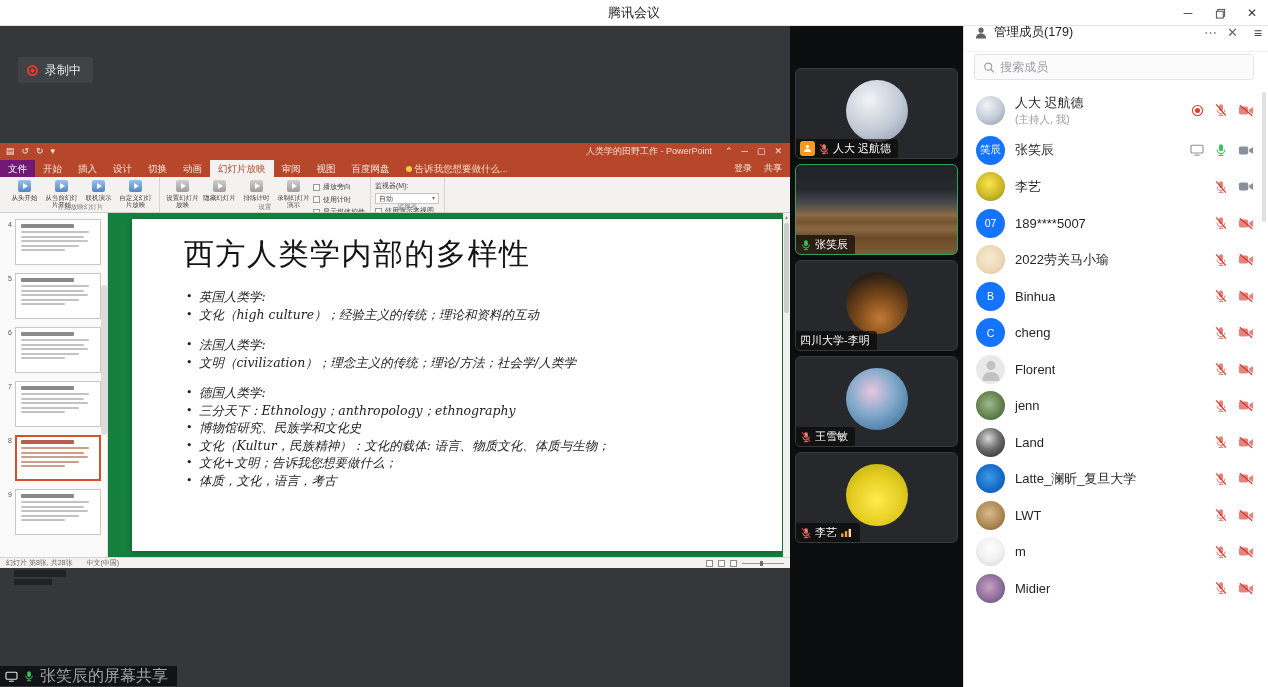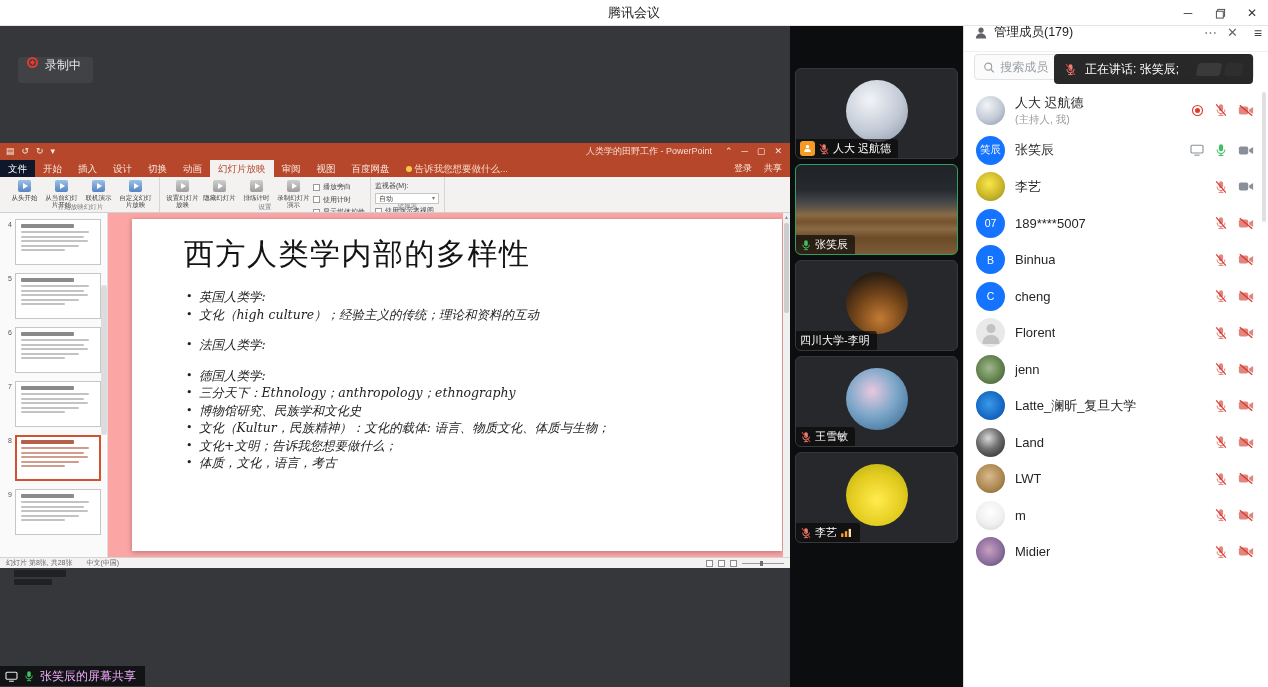--- a/index.html
+++ b/index.html
@@ -8,39 +8,39 @@
   #app{position:relative;width:1268px;height:687px;overflow:hidden;background:#fff}
 
   
   .titlebar{position:absolute;left:0;top:0;width:1268px;height:26px;background:#ffffff;border-bottom:1px solid #e4e4e4}
   .tb-title{position:absolute;left:0;right:0;top:0;height:26px;line-height:26px;text-align:center;font-size:13px;color:#1f1f1f}
   .win-controls{position:absolute;right:8px;top:0;height:26px;display:flex;align-items:center;gap:16px}
   .wc{width:16px;height:16px;display:flex;align-items:center;justify-content:center;color:#333;font-size:12px;cursor:pointer}
 
   
   .stage{position:absolute;left:0;top:26px;width:790px;height:661px;background:#35373a}
-  .rec-badge{position:absolute;left:18px;top:31px;height:26px;display:flex;align-items:flex-start;gap:7px;background:#404245;border-radius:3px;padding:0 12px 0 9px}
+  .rec-badge{position:absolute;left:18px;top:31px;height:26px;display:flex;align-items:center;gap:7px;background:#404245;border-radius:3px;padding:0 12px 0 9px}
   .rec-dot{width:11px;height:11px;border-radius:50%;border:2px solid #e23b2e;background:radial-gradient(circle,#e23b2e 0 40%,transparent 45%)}
   .rec-badge span{color:#e8e8e8;font-size:12px}
   .share-badge{position:absolute;left:0;top:640px;height:20px;display:flex;align-items:center;gap:5px;background:rgba(12,13,15,.85);padding:0 9px 0 5px}
-  .share-badge span{color:#f0abfc;font-size:12px}
+  .share-badge span{color:#a3a3a3;font-size:16px}
   .remnant{position:absolute;left:14px;top:544px}
   .remnant div{background:#202124;border-radius:1px}
   .remnant .r1{width:52px;height:7px;margin-bottom:2px}
   .remnant .r2{width:38px;height:6px}
 
   
   .ppt{position:absolute;left:0;top:117px;width:790px;height:425px;background:#f3f2f1}
   .ppt-titlebar{position:relative;height:17px;background:#b7472a;display:flex;align-items:center;padding:0 8px 0 6px}
   .qat{display:flex;gap:7px;color:#fbe9e2;font-size:9px;line-height:17px}
   .ppt-title{position:absolute;right:78px;top:0;line-height:17px;font-size:9px;color:#f6ddd4;white-space:nowrap}
   .ppt-controls{margin-left:auto;display:flex;gap:9px;color:#fbe9e2;font-size:9px;line-height:17px}
   .ppt-tabs{height:17px;background:#b7472a;display:flex;align-items:stretch;font-size:9.5px;color:#f7e6e0}
   .rtab{padding:0 8px;line-height:17px;white-space:nowrap;cursor:pointer}
-  .rtab[data-file="true"]{background:#0f172a;color:#fff}
+  .rtab[data-file="true"]{background:#701a75;color:#fff}
   .rtab[data-active="true"]{background:#f3f2f1;color:#b7472a}
   .rtab[data-tell="true"]{color:#f9d9c8;display:flex;align-items:center;gap:3px}
   .rtab[data-tell="true"]::before{content:"";width:6px;height:6px;border-radius:50%;background:#f7c948}
   .tabs-right{margin-left:auto;display:flex;gap:12px;padding-right:8px;color:#fbe9e2;font-size:9px;line-height:17px}
   .ppt-ribbon{height:36px;background:#f3f2f1;border-bottom:1px solid #d2d0ce;display:flex;align-items:stretch;padding-left:2px;overflow:hidden}
   .rgroup{position:relative;display:flex;align-items:flex-start;gap:1px;padding:2px 5px 9px 4px;border-right:1px solid #d8d6d4}
   .rgroup-label{position:absolute;bottom:0;left:0;right:0;text-align:center;font-size:6.5px;color:#7a7a7a}
   .rbtn{width:37px;display:flex;flex-direction:column;align-items:center;text-align:center;font-size:6.5px;line-height:7px;color:#3b3b3b;cursor:pointer}
   .ric{width:13px;height:12px;border-radius:2px;margin:1px 0 2px;background:linear-gradient(#9cc0ea,#5585c2);position:relative}
   .ric::after{content:"";position:absolute;left:4.5px;top:3px;border-left:5px solid #fff;border-top:3px solid transparent;border-bottom:3px solid transparent}
@@ -56,21 +56,21 @@
   .thumbs{width:108px;background:#fafafa;border-right:1px solid #e0dedc;overflow:hidden;padding-top:2px}
   .thumb-item{display:flex;gap:3px;padding:4px 6px 4px 2px;cursor:pointer}
   .thumb-num{font-size:7px;color:#555;width:10px;text-align:right;padding-top:2px}
   .thumb-box{flex:1;height:46px;background:#fff;border:1px solid #c9c7c5;padding:4px 5px;display:flex;flex-direction:column;gap:2.5px}
   .thumb-box[data-active="true"]{border:2px solid #d4512e;padding:3px 4px}
   .ln{height:2px;background:#c3c3c3;border-radius:1px}
   .ln.t{height:3.5px;background:#8a8a8a;width:72%;margin-bottom:1px}
   .thumb-box[data-active="true"] .ln{background:#cf9d8c}
   .thumb-box[data-active="true"] .ln.t{background:#b4604a}
   .thumb-scroll{position:absolute;left:101px;top:72px;width:6px;height:150px;background:#dcdcdc;border-radius:3px}
-  .slide-area{flex:1;background:#fca5a5;position:relative}
+  .slide-area{flex:1;background:#15803d;position:relative}
   .slide{position:absolute;left:24px;right:8px;top:6px;bottom:6px;background:#fff;box-shadow:0 1px 5px rgba(0,0,0,.3);padding:15px 20px 0 52px;overflow:hidden}
   .slide-title{font-size:30px;color:#141414;letter-spacing:1.5px;margin-bottom:13px}
   .bullets{font-family:"DejaVu Serif",serif;font-style:italic;font-size:12.5px;color:#1d1d1d}
   .b-line{position:relative;padding-left:15px;line-height:17.5px}
   .b-line::before{content:"•";position:absolute;left:2px;font-size:11px}
   .b-line[data-gap="true"]{margin-top:13px}
   .sa-scroll{position:absolute;right:0;top:0;bottom:0;width:7px;background:#f0f0f0}
   .sa-up{position:absolute;right:0;top:0;width:7px;height:8px;color:#8a8a8a;font-size:5px;text-align:center;line-height:8px}
   .sa-thumb{position:absolute;right:1px;top:10px;width:5px;height:90px;background:#cdcdcd;border-radius:2px}
   .ppt-status{position:absolute;left:0;right:0;bottom:0;height:11px;background:#f3f2f1;border-top:1px solid #d6d4d2;display:flex;align-items:center;font-size:7px;color:#666;padding:0 6px;gap:14px}
@@ -377,20 +377,21 @@
           <div class="slide">
             <div class="slide-title">西方人类学内部的多样性</div>
             <div class="bullets">
 
                 <div class="b-line">英国人类学:</div>
 
                 <div class="b-line">文化（high culture）；经验主义的传统；理论和资料的互动</div>
 
                 <div class="b-line" data-gap="true">法国人类学:</div>
 
+                <div class="b-line">文明（civilization）；理念主义的传统；理论/方法；社会学/人类学</div>
 
                 <div class="b-line" data-gap="true">德国人类学:</div>
 
                 <div class="b-line">三分天下：Ethnology；anthropology；ethnography</div>
 
                 <div class="b-line">博物馆研究、民族学和文化史</div>
 
                 <div class="b-line">文化（Kultur，民族精神）：文化的载体: 语言、物质文化、体质与生物；</div>
 
 
@@ -555,36 +556,20 @@
     <div class="search-row">
       <div class="search-box">
         <svg width="13" height="13" viewBox="0 0 14 14">
             <circle cx="6" cy="6" r="4" fill="none" stroke="#9aa0a6" stroke-width="1.3"></circle>
             <line x1="9" y1="9" x2="12.5" y2="12.5" stroke="#9aa0a6" stroke-width="1.3"></line>
           </svg>
         <input placeholder="搜索成员" style="">
       </div>
     </div>
 
-    <div class="speak-tip">
-      <span class="mic" data-state="off">
-        <svg class="ic" width="13" height="13" viewBox="0 0 16 16">
-            <rect x="5.6" y="1.5" width="4.8" height="8" rx="2.4" fill="currentColor"></rect>
-            <path d="M3.5 7.5a4.5 4.5 0 0 0 9 0" fill="none" stroke="currentColor" stroke-width="1.2"></path>
-            <line x1="8" y1="12" x2="8" y2="14.2" stroke="currentColor" stroke-width="1.2"></line>
-            <line x1="5.2" y1="14.2" x2="10.8" y2="14.2" stroke="currentColor" stroke-width="1.2"></line>
-            <line class="slash" x1="2.5" y1="1.5" x2="13.5" y2="14.5" stroke="#d93a2e" stroke-width="1.4"></line>
-          </svg>
-      </span>
-      <span>正在讲话: 张笑辰;</span>
-      <div class="tip-blobs">
-          <i></i>
-          <i></i>
-        </div>
-    </div>
 
     <div class="member-list">
 
         <div class="m-row">
           <div class="avatar" style="background:radial-gradient(circle at 38% 32%, #f2f4f7, #c2cad6 55%, #8a93a6)" data-type="photo">
             <span></span>
           </div>
           <div class="m-names">
             <div class="m-name">人大 迟航德</div>
             <div class="m-sub">(主持人, 我)</div>
@@ -703,20 +688,48 @@
             <span class="ic-wrap cam" data-state="off">
               <svg class="ic" width="16" height="13" viewBox="0 0 18 14">
                 <rect x="1" y="2.5" width="10.5" height="9" rx="2" fill="currentColor"></rect>
                 <path d="M12.5 6l4.5-2.8v7.6L12.5 8z" fill="currentColor"></path>
                 <line class="slash" x1="2" y1="1" x2="16" y2="13" stroke="#d93a2e" stroke-width="1.5"></line>
               </svg>
             </span>
           </div>
         </div>
 
+        <div class="m-row">
+          <div class="avatar" style="background:radial-gradient(circle at 45% 45%, #f7ead2, #ecd9b8 55%, #d9b98c)" data-type="photo">
+            <span></span>
+          </div>
+          <div class="m-names">
+            <div class="m-name">2022劳关马小瑜</div>
+
+          </div>
+          <div class="m-icons">
+
+            <span class="ic-wrap mic" data-state="off">
+              <svg class="ic" width="14" height="14" viewBox="0 0 16 16">
+                <rect x="5.6" y="1.5" width="4.8" height="8" rx="2.4" fill="currentColor"></rect>
+                <path d="M3.5 7.5a4.5 4.5 0 0 0 9 0" fill="none" stroke="currentColor" stroke-width="1.2"></path>
+                <line x1="8" y1="12" x2="8" y2="14.2" stroke="currentColor" stroke-width="1.2"></line>
+                <line x1="5.2" y1="14.2" x2="10.8" y2="14.2" stroke="currentColor" stroke-width="1.2"></line>
+                <line class="slash" x1="2.5" y1="1.5" x2="13.5" y2="14.5" stroke="#d93a2e" stroke-width="1.4"></line>
+              </svg>
+            </span>
+            <span class="ic-wrap cam" data-state="off">
+              <svg class="ic" width="16" height="13" viewBox="0 0 18 14">
+                <rect x="1" y="2.5" width="10.5" height="9" rx="2" fill="currentColor"></rect>
+                <path d="M12.5 6l4.5-2.8v7.6L12.5 8z" fill="currentColor"></path>
+                <line class="slash" x1="2" y1="1" x2="16" y2="13" stroke="#d93a2e" stroke-width="1.5"></line>
+              </svg>
+            </span>
+          </div>
+        </div>
 
         <div class="m-row">
           <div class="avatar" style="background:#1473ff" data-type="text">
             <span>B</span>
           </div>
           <div class="m-names">
             <div class="m-name">Binhua</div>
 
           </div>
           <div class="m-icons">
@@ -821,20 +834,49 @@
               <svg class="ic" width="16" height="13" viewBox="0 0 18 14">
                 <rect x="1" y="2.5" width="10.5" height="9" rx="2" fill="currentColor"></rect>
                 <path d="M12.5 6l4.5-2.8v7.6L12.5 8z" fill="currentColor"></path>
                 <line class="slash" x1="2" y1="1" x2="16" y2="13" stroke="#d93a2e" stroke-width="1.5"></line>
               </svg>
             </span>
           </div>
         </div>
 
         <div class="m-row">
+          <div class="avatar" style="background:radial-gradient(circle at 42% 35%, #d9d9d9, #6e6e6e 45%, #1f1f1f)" data-type="photo">
+            <span></span>
+          </div>
+          <div class="m-names">
+            <div class="m-name">Land</div>
+
+          </div>
+          <div class="m-icons">
+
+            <span class="ic-wrap mic" data-state="off">
+              <svg class="ic" width="14" height="14" viewBox="0 0 16 16">
+                <rect x="5.6" y="1.5" width="4.8" height="8" rx="2.4" fill="currentColor"></rect>
+                <path d="M3.5 7.5a4.5 4.5 0 0 0 9 0" fill="none" stroke="currentColor" stroke-width="1.2"></path>
+                <line x1="8" y1="12" x2="8" y2="14.2" stroke="currentColor" stroke-width="1.2"></line>
+                <line x1="5.2" y1="14.2" x2="10.8" y2="14.2" stroke="currentColor" stroke-width="1.2"></line>
+                <line class="slash" x1="2.5" y1="1.5" x2="13.5" y2="14.5" stroke="#d93a2e" stroke-width="1.4"></line>
+              </svg>
+            </span>
+            <span class="ic-wrap cam" data-state="off">
+              <svg class="ic" width="16" height="13" viewBox="0 0 18 14">
+                <rect x="1" y="2.5" width="10.5" height="9" rx="2" fill="currentColor"></rect>
+                <path d="M12.5 6l4.5-2.8v7.6L12.5 8z" fill="currentColor"></path>
+                <line class="slash" x1="2" y1="1" x2="16" y2="13" stroke="#d93a2e" stroke-width="1.5"></line>
+              </svg>
+            </span>
+          </div>
+        </div>
+
+        <div class="m-row">
           <div class="avatar" style="background:radial-gradient(circle at 45% 45%, #3a9ae8, #1568c4 60%, #0b4f9e)" data-type="photo">
             <span></span>
           </div>
           <div class="m-names">
             <div class="m-name">Latte_澜昕_复旦大学</div>
 
           </div>
           <div class="m-icons">
 
             <span class="ic-wrap mic" data-state="off">
@@ -850,49 +892,20 @@
               <svg class="ic" width="16" height="13" viewBox="0 0 18 14">
                 <rect x="1" y="2.5" width="10.5" height="9" rx="2" fill="currentColor"></rect>
                 <path d="M12.5 6l4.5-2.8v7.6L12.5 8z" fill="currentColor"></path>
                 <line class="slash" x1="2" y1="1" x2="16" y2="13" stroke="#d93a2e" stroke-width="1.5"></line>
               </svg>
             </span>
           </div>
         </div>
 
         <div class="m-row">
-          <div class="avatar" style="background:radial-gradient(circle at 42% 35%, #d9d9d9, #6e6e6e 45%, #1f1f1f)" data-type="photo">
-            <span></span>
-          </div>
-          <div class="m-names">
-            <div class="m-name">Land</div>
-
-          </div>
-          <div class="m-icons">
-
-            <span class="ic-wrap mic" data-state="off">
-              <svg class="ic" width="14" height="14" viewBox="0 0 16 16">
-                <rect x="5.6" y="1.5" width="4.8" height="8" rx="2.4" fill="currentColor"></rect>
-                <path d="M3.5 7.5a4.5 4.5 0 0 0 9 0" fill="none" stroke="currentColor" stroke-width="1.2"></path>
-                <line x1="8" y1="12" x2="8" y2="14.2" stroke="currentColor" stroke-width="1.2"></line>
-                <line x1="5.2" y1="14.2" x2="10.8" y2="14.2" stroke="currentColor" stroke-width="1.2"></line>
-                <line class="slash" x1="2.5" y1="1.5" x2="13.5" y2="14.5" stroke="#d93a2e" stroke-width="1.4"></line>
-              </svg>
-            </span>
-            <span class="ic-wrap cam" data-state="off">
-              <svg class="ic" width="16" height="13" viewBox="0 0 18 14">
-                <rect x="1" y="2.5" width="10.5" height="9" rx="2" fill="currentColor"></rect>
-                <path d="M12.5 6l4.5-2.8v7.6L12.5 8z" fill="currentColor"></path>
-                <line class="slash" x1="2" y1="1" x2="16" y2="13" stroke="#d93a2e" stroke-width="1.5"></line>
-              </svg>
-            </span>
-          </div>
-        </div>
-
-        <div class="m-row">
           <div class="avatar" style="background:radial-gradient(circle at 45% 42%, #d9b98c, #a9854f 60%, #6e5226)" data-type="photo">
             <span></span>
           </div>
           <div class="m-names">
             <div class="m-name">LWT</div>
 
           </div>
           <div class="m-icons">
 
             <span class="ic-wrap mic" data-state="off">

